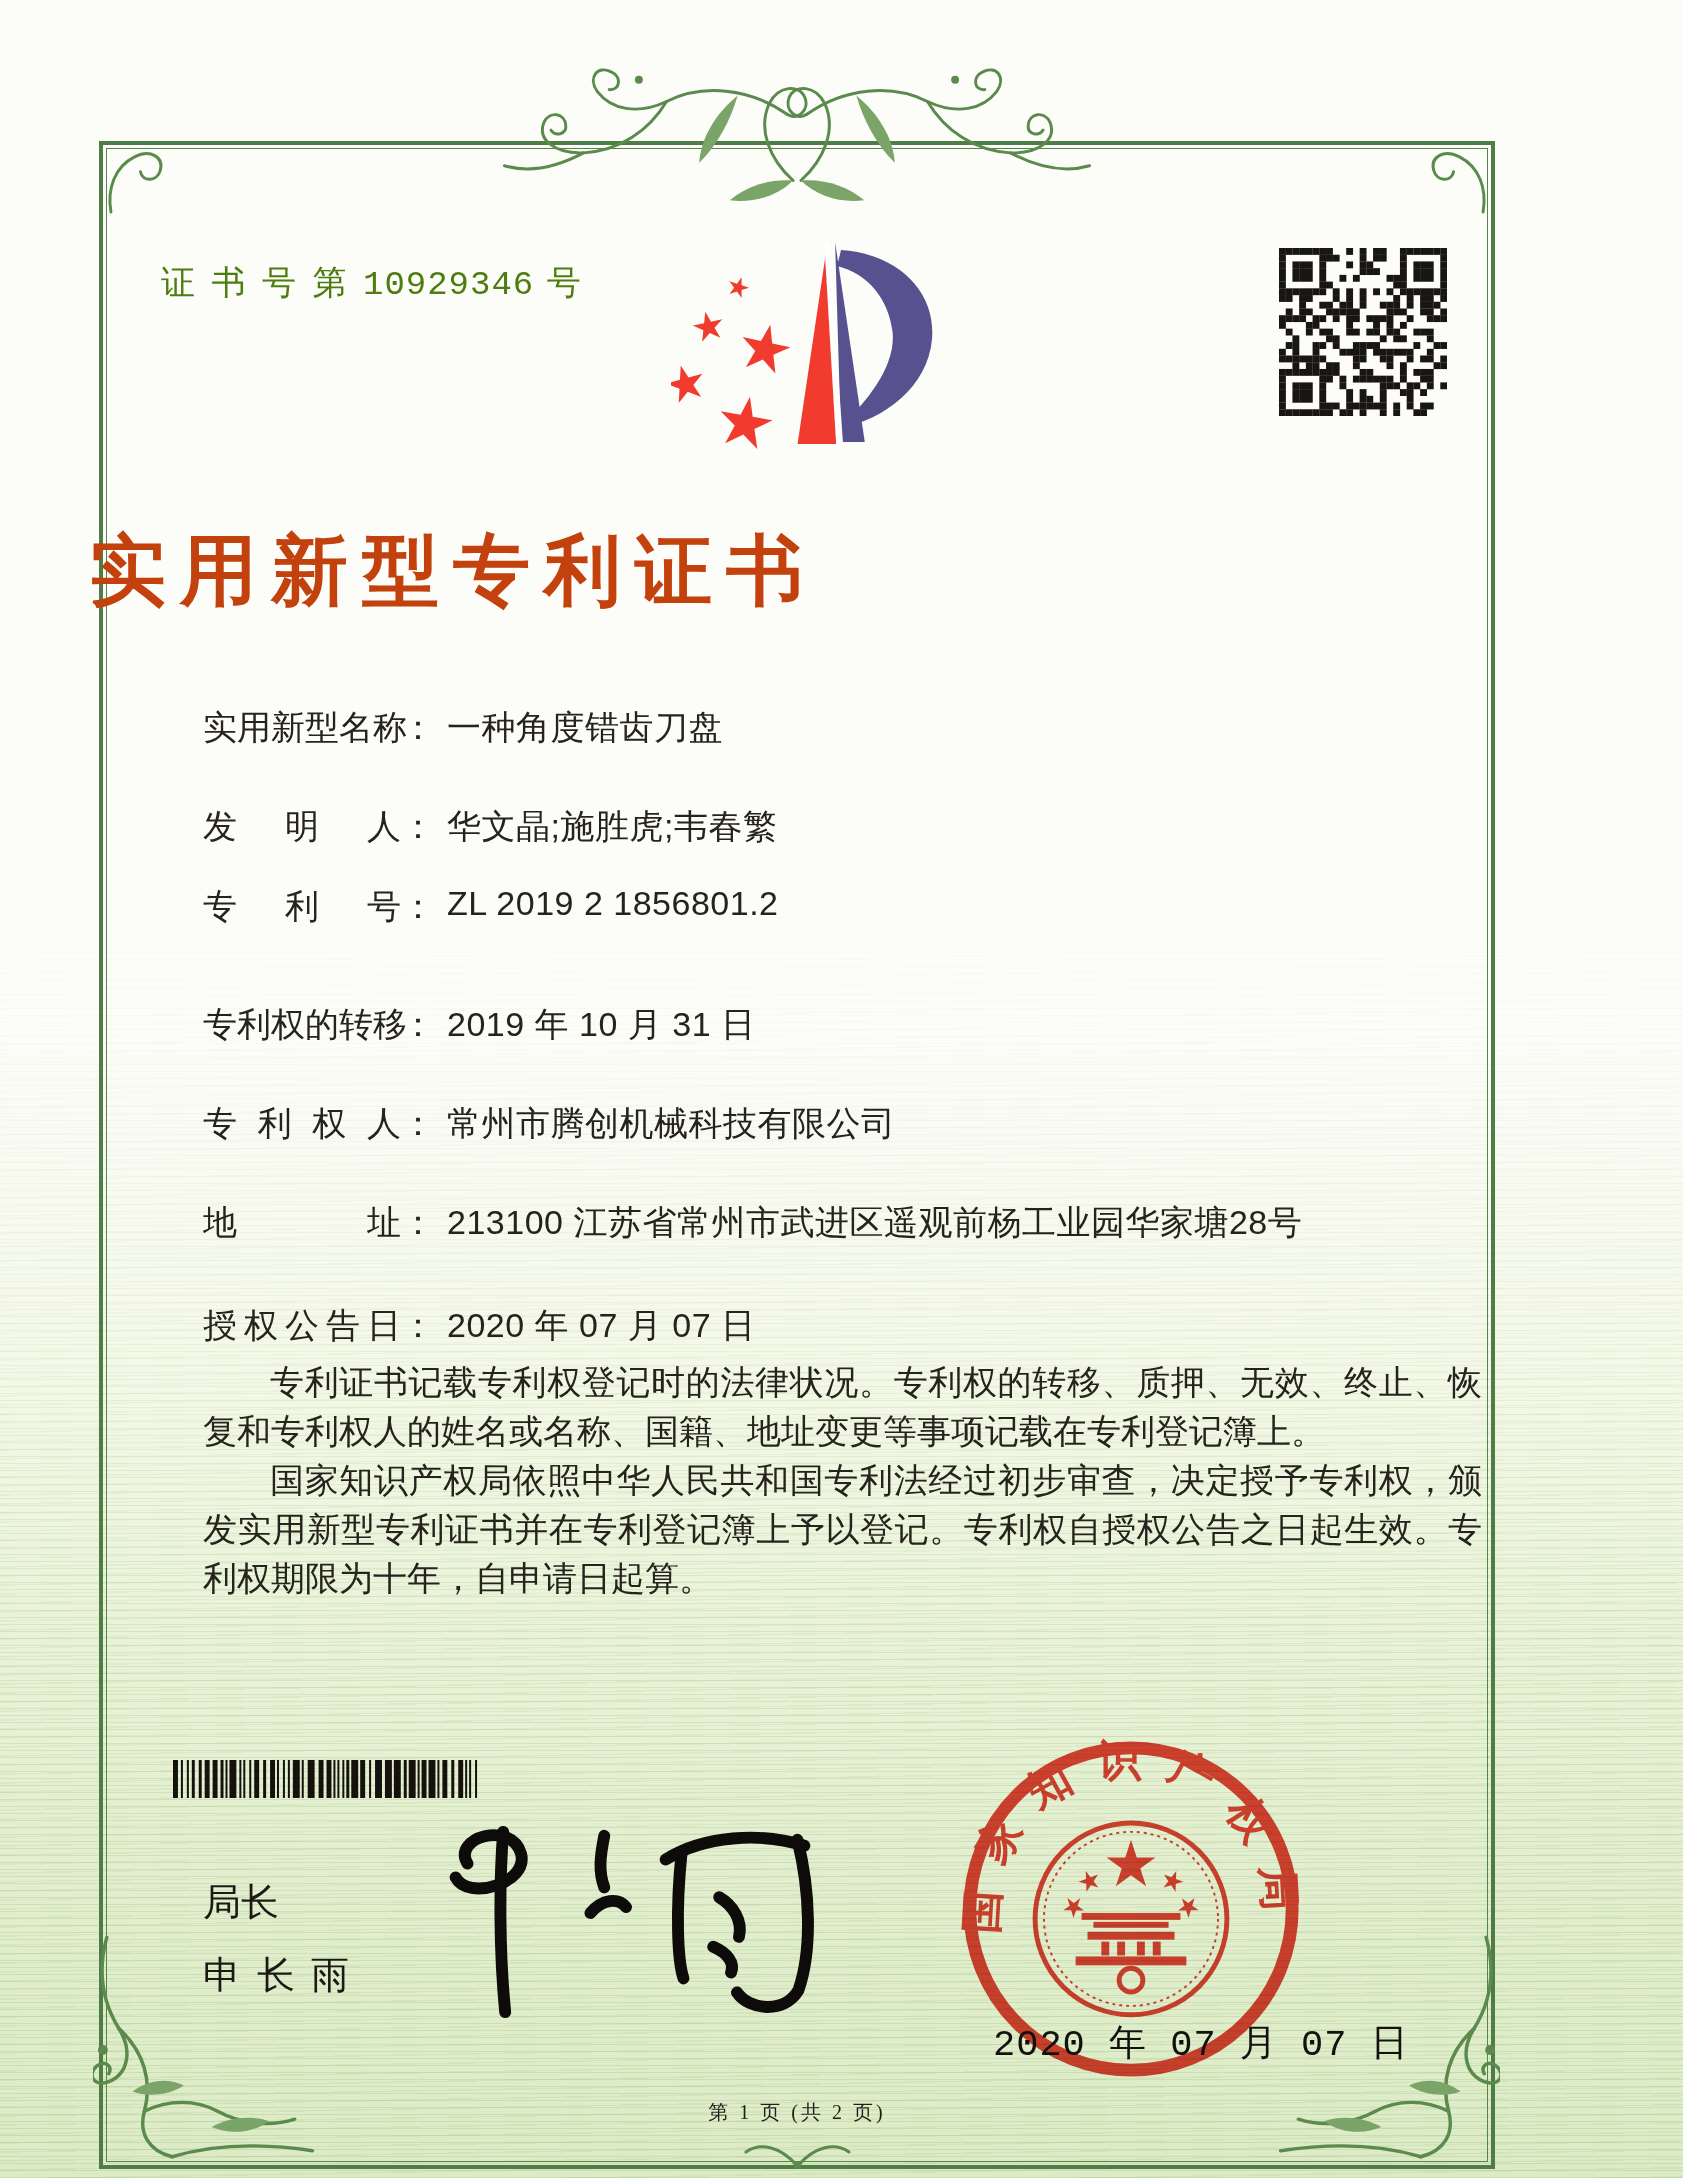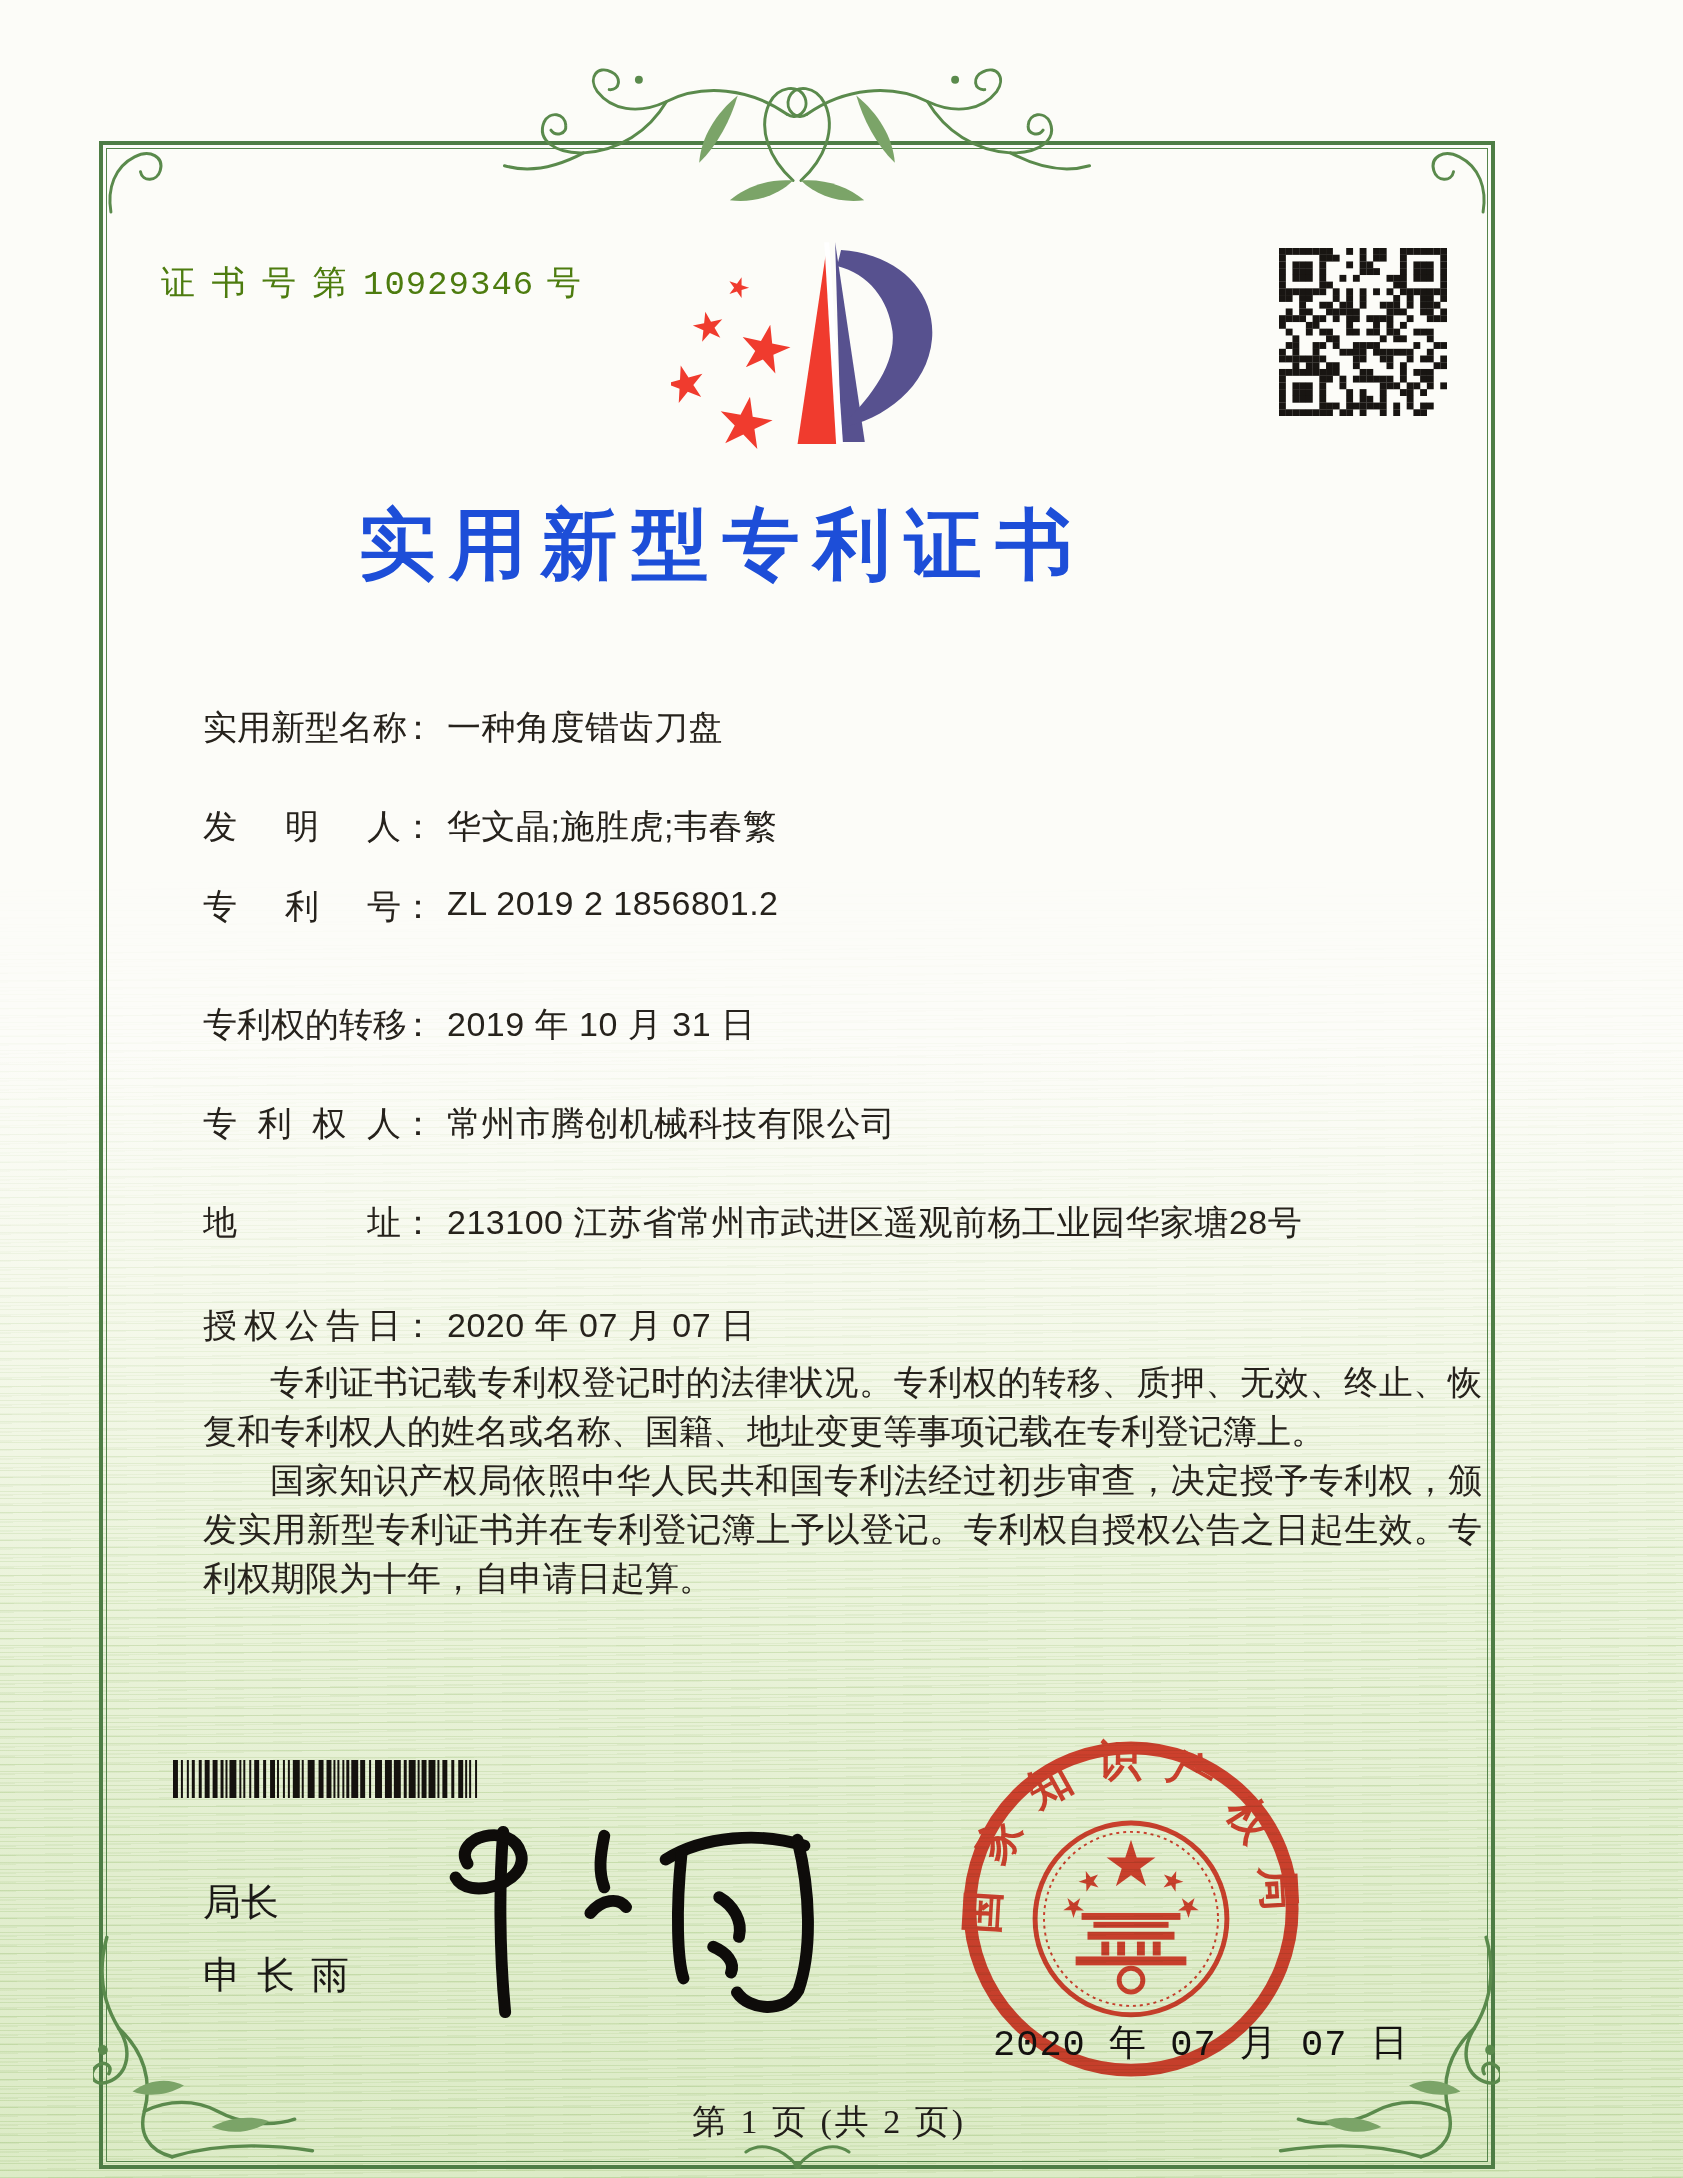--- a/index.html
+++ b/index.html
@@ -29,40 +29,40 @@
     border:4px solid #4e7d45;box-sizing:border-box;
   }
   .frame::before{
     content:"";position:absolute;inset:3px;border:1.5px solid #55854b;
   }
   .ornament{pointer-events:none;}
   
   .cert-no{left:161px;top:260px;font-size:34px;letter-spacing:4px;color:#4d7c0f;}
   .cert-no .digits{font-family:"Liberation Mono","DejaVu Sans Mono",monospace;letter-spacing:1px;}
   .title{
-    left:89px;top:494px;width:1267px;text-align:center;
-    font-size:77px;font-weight:bold;letter-spacing:14px;color:#1d4ed8;
+    left:89px;top:520px;width:1267px;text-align:left;
+    font-size:77px;font-weight:bold;letter-spacing:14px;color:#c2410c;
   }
   
   .field-row{left:203px;font-size:34px;white-space:nowrap;}
   .flabel{display:inline-block;width:198px;text-align:justify;text-align-last:justify;vertical-align:top;}
   .colon{display:inline-block;vertical-align:top;}
   .fvalue{margin-left:12px;font-family:Liberation Sans, sans-serif;letter-spacing:0.5px;}
   .grant-group2{position:absolute;left:584px;top:0;white-space:nowrap;}
   .grant-group2 .flabel{width:198px;}
   
   .body-text{left:203px;top:1358px;width:1279px;font-size:34px;line-height:49px;
     text-align:justify;color:#26221c;}
   .body-text p{margin:0;text-indent:67px;}
   
   .signer-title{left:203px;top:1877px;font-size:38px;font-family:"Liberation Sans","DejaVu Sans",sans-serif;color:#1b1916;}
   .signer-name{left:203px;top:1950px;font-size:38px;letter-spacing:16px;font-family:"Liberation Sans","DejaVu Sans",sans-serif;color:#1b1916;}
   .issue-date{left:993px;top:2018px;font-size:37px;letter-spacing:1px;color:#131110;z-index:6;
     font-family:"Liberation Mono","Liberation Serif",serif;}
-  .page-footer{left:99px;top:2099px;width:1396px;text-align:center;font-size:34px;color:#211e1a;letter-spacing:3px;padding-left:32px;}
+  .page-footer{left:99px;top:2099px;width:1396px;text-align:center;font-size:20px;color:#211e1a;letter-spacing:3px;}
   .seal{z-index:5;mix-blend-mode:multiply;opacity:.95;}
   .sig{z-index:4;}
 </style>
 </head>
 <body>
 
 <div class="abs page-bg"></div>
 <div class="abs page-waves"></div>
 
 <div class="abs frame"></div>

